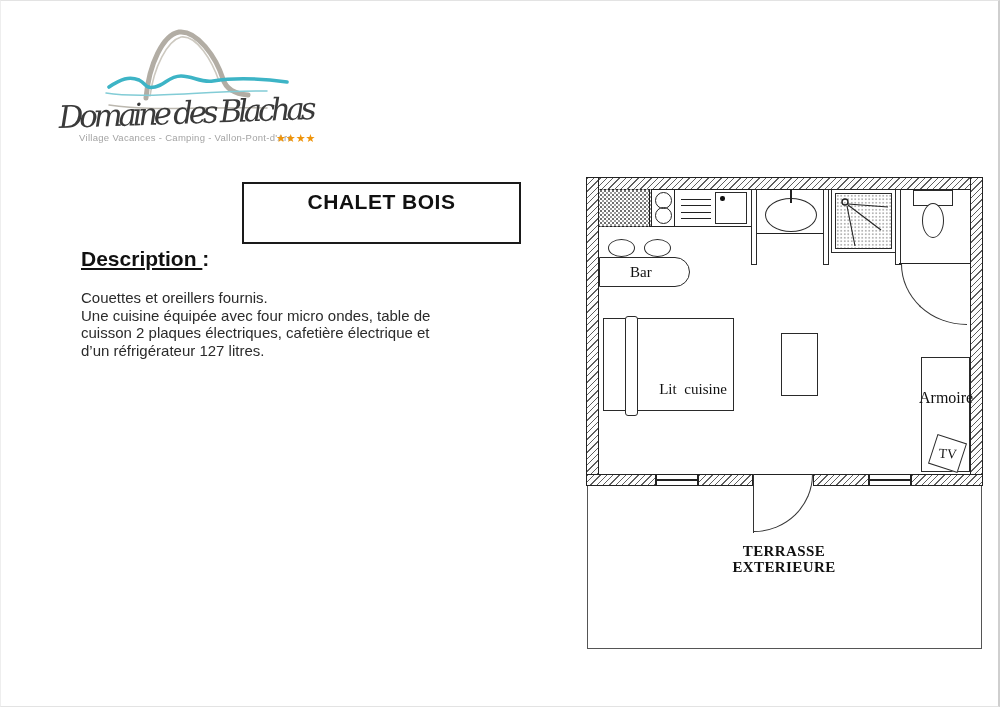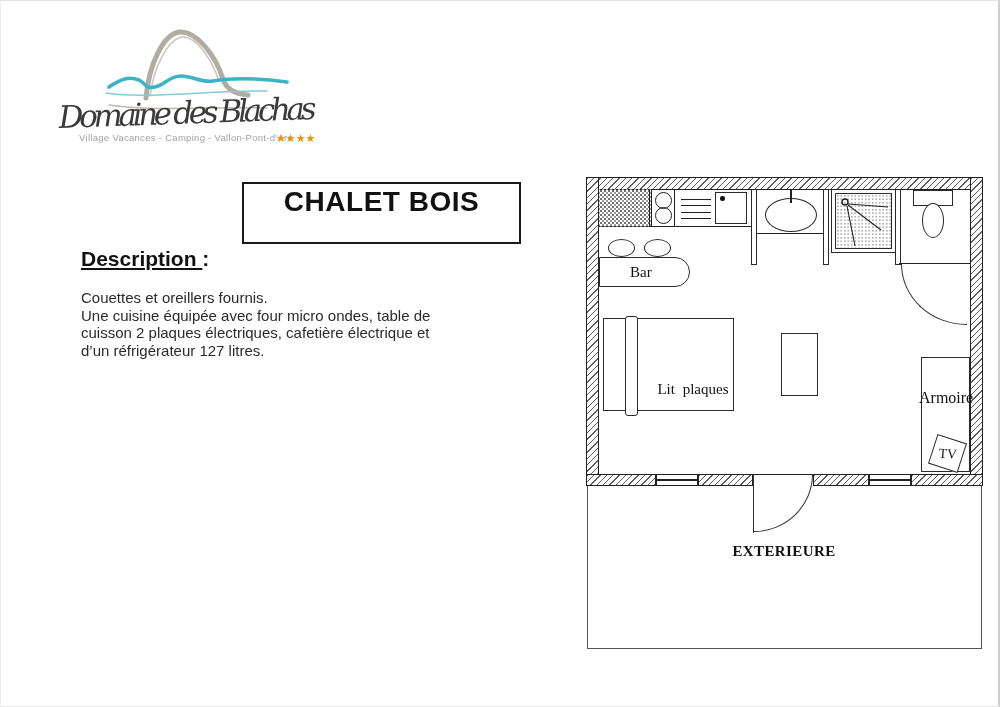--- a/index.html
+++ b/index.html
@@ -13,21 +13,21 @@
   .abs{position:absolute;box-sizing:border-box;}
 
   
   #logo{left:48px;top:18px;width:300px;height:128px;}
 
   
   #title-box{
     left:241px;top:181px;width:279px;height:62px;border:2px solid #1a1a1a;
     text-align:center;padding-top:5px;
   }
-  #title-box .tline{font-size:28px;font-weight:bold;line-height:26px;letter-spacing:.5px;color:#111;}
+  #title-box .tline{font-size:21px;font-weight:bold;line-height:26px;letter-spacing:.5px;color:#111;}
 
   
   #desc{left:80px;top:248px;width:412px;font-size:15px;line-height:17.5px;color:#2b2b2b;}
   #desc h2{font-size:21px;line-height:20px;margin:0 0 20px 0;color:#111;}
   #desc h2 .uword{text-decoration:underline;}
   #desc p{margin:0;}
   .mb15{margin-bottom:15px;} .mb13{margin-bottom:13px;}
   .preline{white-space:pre-line;}
   #desc ul{margin:0 0 14px 0;padding:0 0 0 45px;}
   #desc li{line-height:17.5px;}
@@ -172,32 +172,33 @@
     <div class="abs" id="bath-door-arc"></div>
 
     <div class="abs oval" style="left:607px;top:238px;width:27px;height:18px;border-width:1px;"></div>
     <div class="abs oval" style="left:643px;top:238px;width:27px;height:18px;border-width:1px;"></div>
     <div class="abs serif" id="bar-shape">
       <span>Bar</span>
     </div>
 
     <div class="abs box" style="left:602px;top:317px;width:131px;height:93px;"></div>
     <div class="abs box" style="left:624px;top:315px;width:13px;height:100px;border-radius:3px;"></div>
-    <div class="abs serif" id="bed-label">Lit plaques</div>
+    <div class="abs serif" id="bed-label">Lit cuisine</div>
 
     <div class="abs box" style="left:780px;top:332px;width:37px;height:63px;"></div>
 
     <div class="abs" id="armoire"></div>
     <div class="abs serif" id="armoire-label">Armoire</div>
     <div class="abs" id="tv">
       <span class="serif">TV</span>
     </div>
 
     <div class="abs" style="left:586px;top:485px;width:395px;height:163px;border-left:1px solid #555;border-right:1px solid #555;border-bottom:1px solid #555;"></div>
     <div class="abs ln" style="left:752px;top:473px;width:60px;height:1px;"></div>
     <div class="abs ln" style="left:752px;top:473px;width:1.2px;height:59px;background:#333;"></div>
     <div class="abs" id="terrace-door-arc"></div>
     <div class="abs serif" id="terrace-label">
+      <div>TERRASSE</div>
       <div>EXTERIEURE</div>
     </div>
 
   </div>
 </div>
 
 </body></html>

